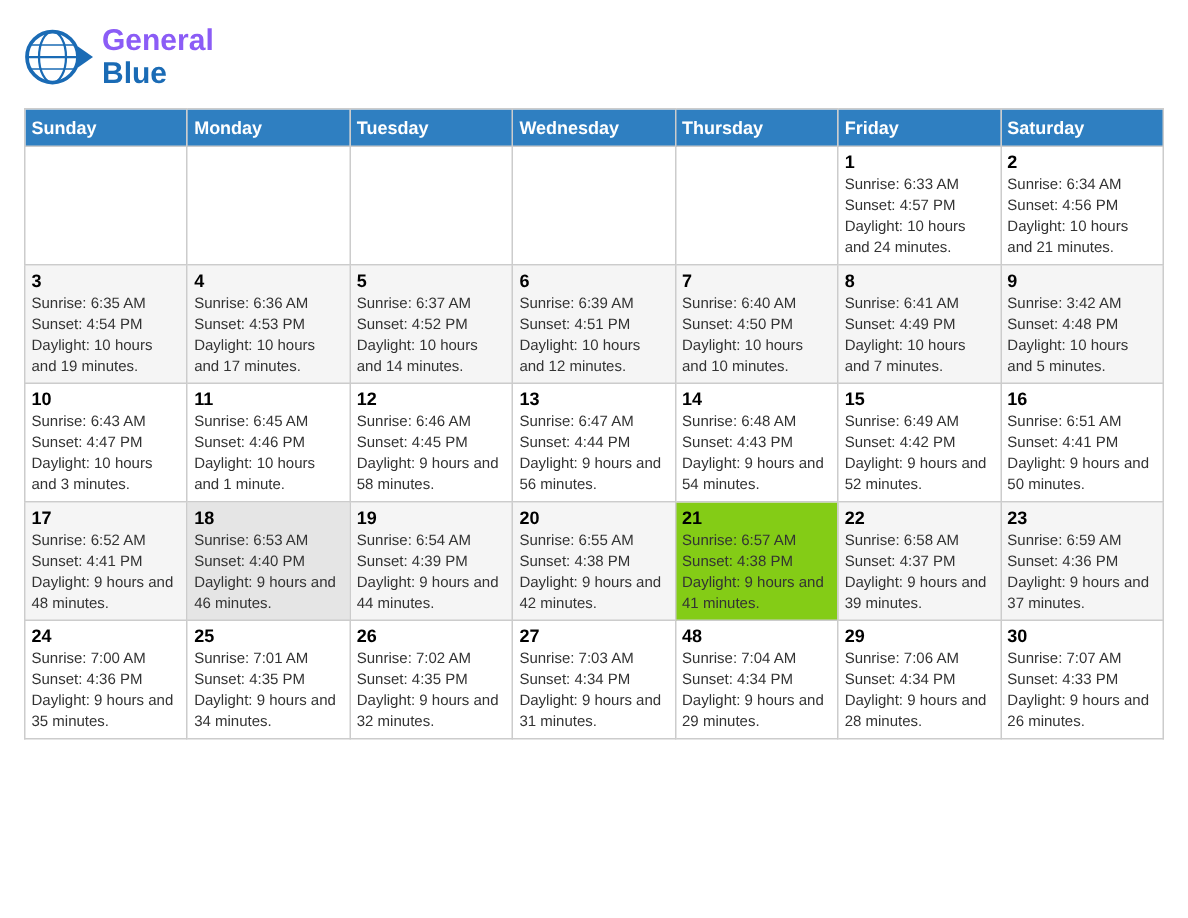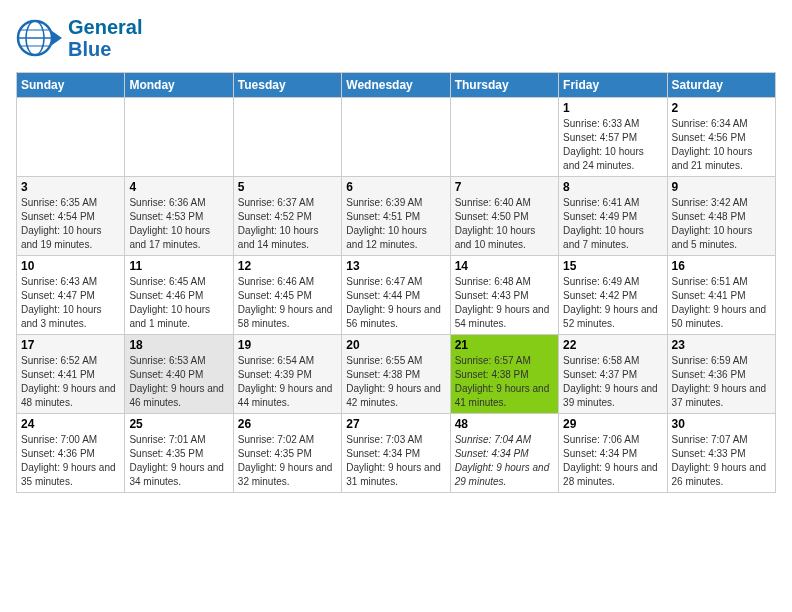--- a/index.html
+++ b/index.html
@@ -85,21 +85,21 @@
           <circle cx="19" cy="19" r="17" fill="none" stroke="#1a6bb5" stroke-width="2.5"></circle>
           <ellipse cx="19" cy="19" rx="9" ry="17" fill="none" stroke="#1a6bb5" stroke-width="1.5"></ellipse>
           <line x1="2" y1="19" x2="36" y2="19" stroke="#1a6bb5" stroke-width="1.5"></line>
           <line x1="5" y1="11" x2="33" y2="11" stroke="#1a6bb5" stroke-width="1"></line>
           <line x1="5" y1="27" x2="33" y2="27" stroke="#1a6bb5" stroke-width="1"></line>
         </svg>
         
         <div style="position:absolute;right:-8px;top:50%;transform:translateY(-50%);width:0;height:0;border-top:7px solid transparent;border-bottom:7px solid transparent;border-left:10px solid #1a6bb5;"></div>
       </div>
       <div style="margin-left:10px;">
-        <div style="font-size:20px;font-weight:bold;color:#0369a1;line-height:1.1;">General</div>
+        <div style="font-size:20px;font-weight:bold;color:#8b5cf6;line-height:1.1;">General</div>
         <div style="font-size:20px;font-weight:bold;color:#1a6bb5;line-height:1.1;">Blue</div>
       </div>
     </div>
   </div>
   <div class="title-area">
     <div class="month-title"></div>
     <div class="location"></div>
   </div>
 </div>
 
@@ -287,21 +287,21 @@
 Daylight: 9 hours and 32 minutes.</div>
         </td>
         <td>
           <span class="day-num">27</span>
           <div class="day-info" style="white-space: pre-line;">Sunrise: 7:03 AM
 Sunset: 4:34 PM
 Daylight: 9 hours and 31 minutes.</div>
         </td>
         <td>
           <span class="day-num">48</span>
-          <div class="day-info" style="white-space: pre-line; font-style: italic;">Sunrise: 7:04 AM
+          <div class="day-info" style="white-space: pre-line;">Sunrise: 7:04 AM
 Sunset: 4:34 PM
 Daylight: 9 hours and 29 minutes.</div>
         </td>
         <td>
           <span class="day-num">29</span>
           <div class="day-info" style="white-space: pre-line;">Sunrise: 7:06 AM
 Sunset: 4:34 PM
 Daylight: 9 hours and 28 minutes.</div>
         </td>
         <td>

